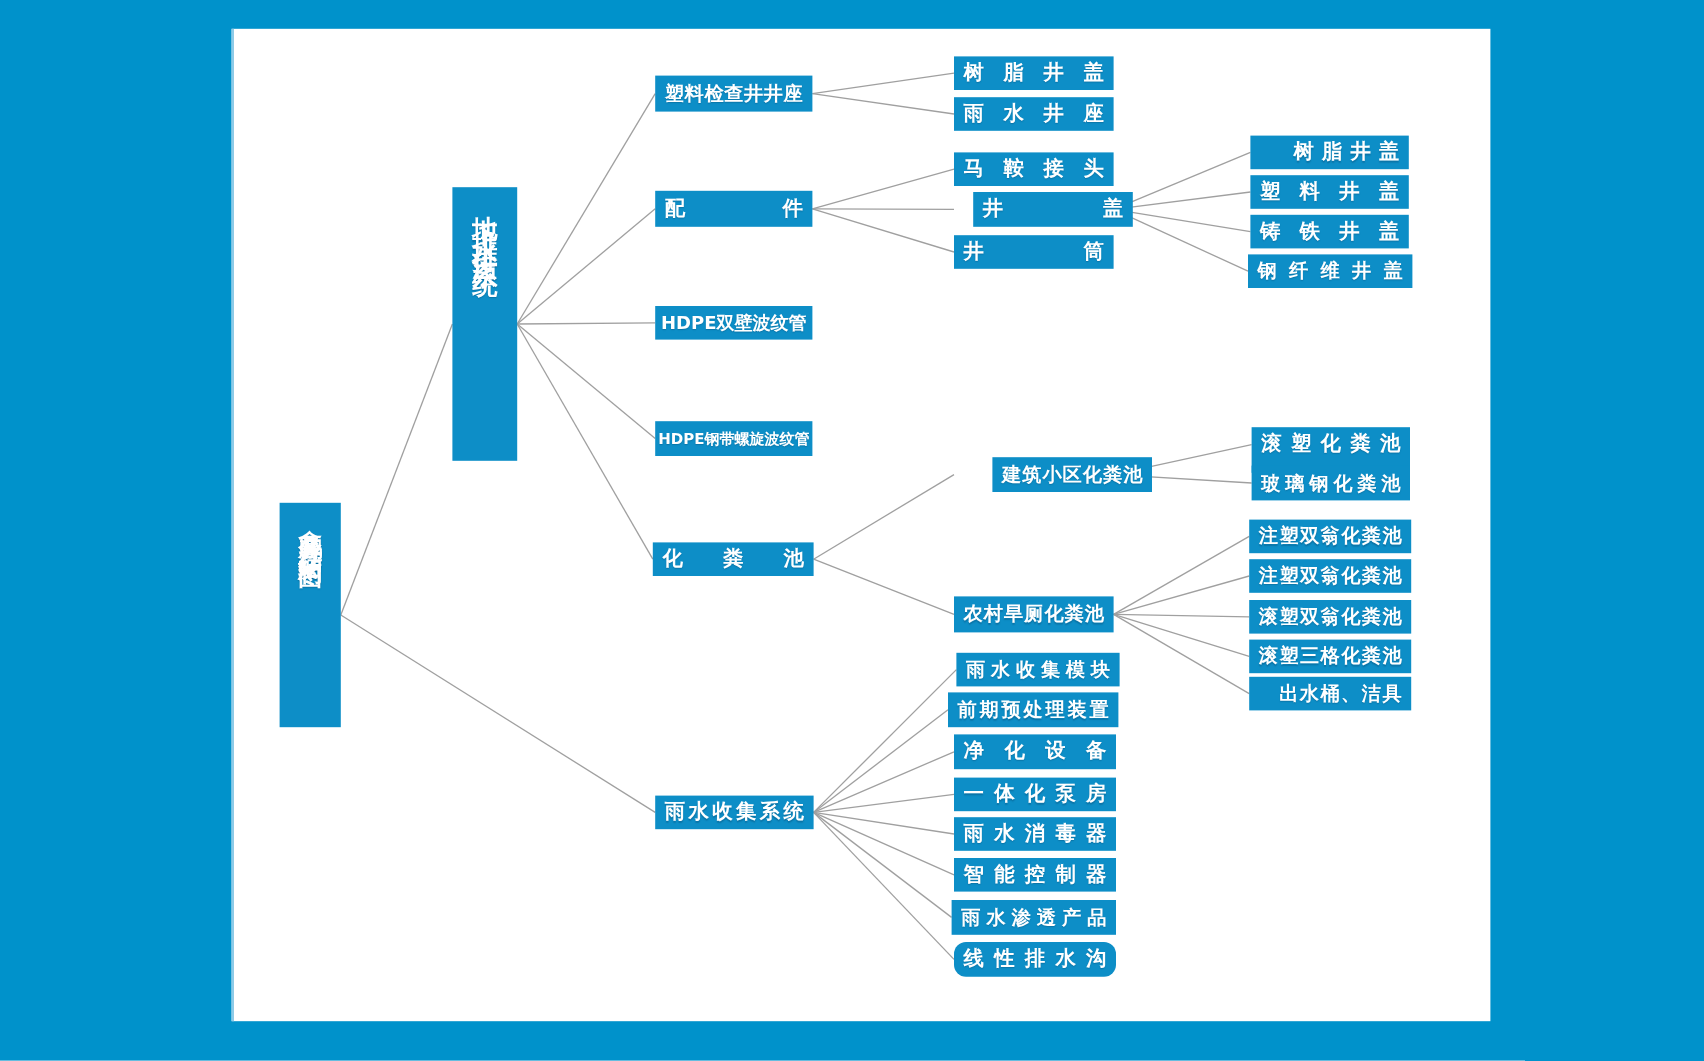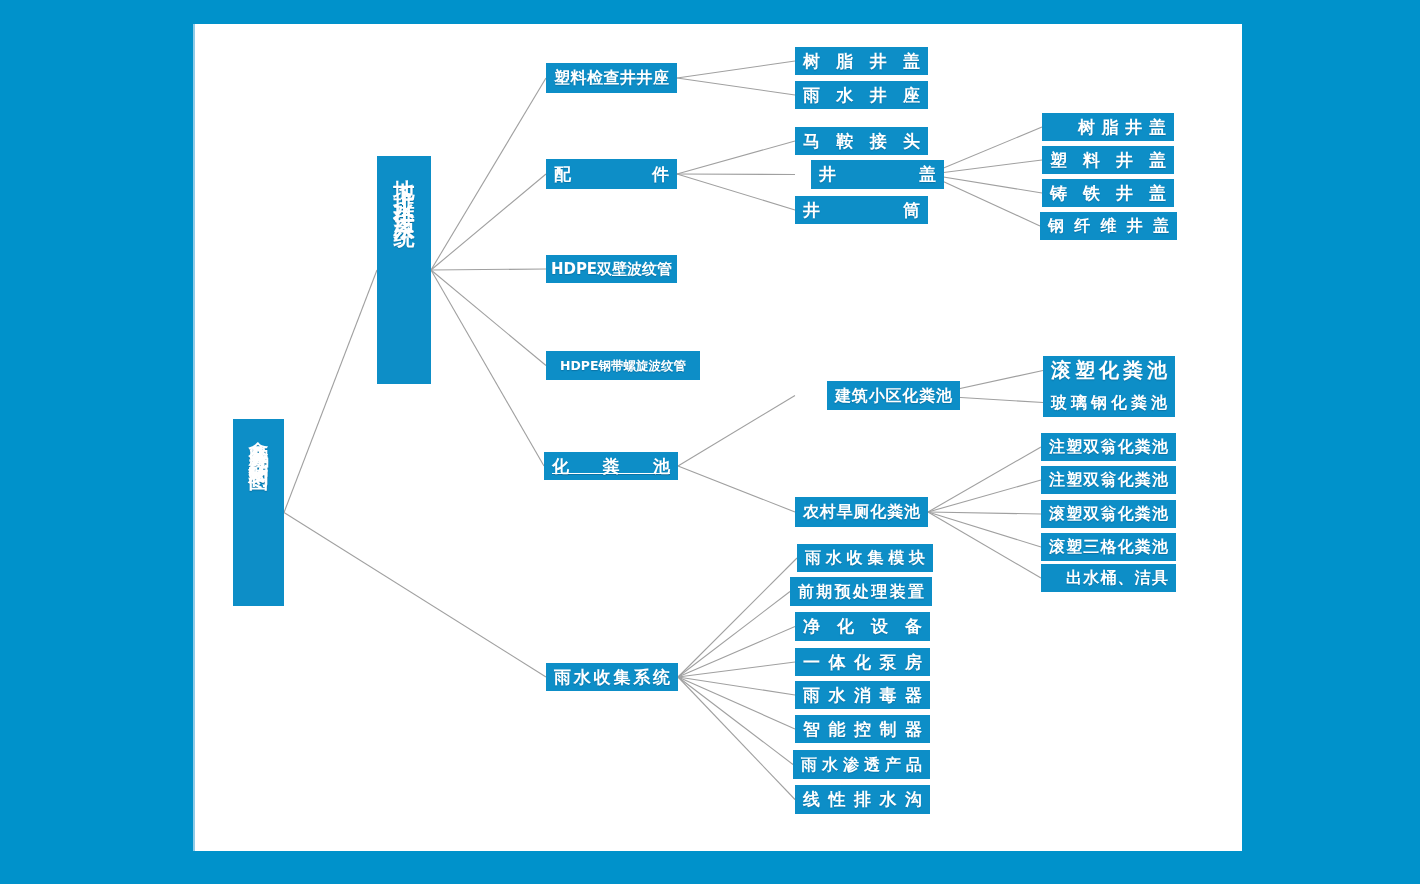--- a/index.html
+++ b/index.html
@@ -104,42 +104,42 @@
         <line x1="483" y1="653" x2="600" y2="705"></line>
         <line x1="483" y1="653" x2="598" y2="740.5"></line>
         <line x1="483" y1="653" x2="600" y2="775.5"></line>
       </svg>
   <div class="node vert" style="left: 38px; top: 395px; width: 51px; height: 187px; font-size: 20px; line-height: 51px; letter-spacing: 5px;">鑫鹏产品结构图</div>
       <div class="node vert" style="left: 182px; top: 132px; width: 54px; height: 228px; font-size: 21px; line-height: 54px; letter-spacing: 6.5px;">地下排水排污系统</div>
       <div class="node" style="left: 351px; top: 639px; width: 132px; height: 28px; font-size: 17px; line-height: 28px;">雨水收集系统</div>
       <div class="node" style="left: 351px; top: 39px; width: 131px; height: 30px; font-size: 16px; line-height: 30px;">塑料检查井井座</div>
       <div class="node" style="left: 351px; top: 135px; width: 131px; height: 30px; font-size: 17px; line-height: 30px;">配件</div>
       <div class="node nojust" style="left: 351px; top: 231px; width: 131px; height: 28px; font-size: 15px; line-height: 28px; text-align: center;">HDPE双壁波纹管</div>
-      <div class="node nojust" style="left: 351px; top: 327px; width: 154px; height: 29px; font-size: 12.5px; line-height: 29px;">HDPE钢带螺旋波纹管</div>
-      <div class="node" style="left: 349px; top: 428px; width: 134px; height: 28px; font-size: 17px; line-height: 28px; text-decoration: underline;">化粪池</div>
+      <div class="node nojust" style="left: 351px; top: 327px; width: 131px; height: 29px; font-size: 12.5px; line-height: 29px;">HDPE钢带螺旋波纹管</div>
+      <div class="node" style="left: 349px; top: 428px; width: 134px; height: 28px; font-size: 17px; line-height: 28px;">化粪池</div>
       <div class="node" style="left: 600px; top: 23px; width: 133px; height: 28px; font-size: 17px; line-height: 28px;">树脂井盖</div>
       <div class="node" style="left: 600px; top: 57px; width: 133px; height: 28px; font-size: 17px; line-height: 28px;">雨水井座</div>
       <div class="node" style="left: 600px; top: 103px; width: 133px; height: 28px; font-size: 17px; line-height: 28px;">马鞍接头</div>
       <div class="node" style="left: 600px; top: 136px; width: 133px; height: 29px; font-size: 17px; line-height: 29px; margin-left: 16px;">井盖</div>
       <div class="node" style="left: 600px; top: 172px; width: 133px; height: 28px; font-size: 17px; line-height: 28px;">井筒</div>
       <div class="node" style="left: 847px; top: 89px; width: 132px; height: 28px; font-size: 17px; line-height: 28px; padding-left: 36px;">树脂井盖</div>
       <div class="node" style="left: 847px; top: 122px; width: 132px; height: 28px; font-size: 17px; line-height: 28px;">塑料井盖</div>
       <div class="node" style="left: 847px; top: 155px; width: 132px; height: 28px; font-size: 17px; line-height: 28px;">铸铁井盖</div>
       <div class="node" style="left: 845px; top: 188px; width: 137px; height: 28px; font-size: 16px; line-height: 28px;">钢纤维井盖</div>
       <div class="node" style="left: 600px; top: 357px; width: 133px; height: 29px; font-size: 16px; line-height: 29px; margin-left: 32px;">建筑小区化粪池</div>
       <div class="node" style="left: 600px; top: 473px; width: 133px; height: 30px; font-size: 16px; line-height: 30px;">农村旱厕化粪池</div>
-      <div class="node" style="left: 848px; top: 332px; width: 132px; height: 38px; font-size: 20px; line-height: 29px;">滚塑化粪池</div>
+      <div class="node" style="left: 848px; top: 332px; width: 132px; height: 38px; font-size: 17px; line-height: 29px;">滚塑化粪池</div>
       <div class="node" style="left: 848px; top: 364px; width: 132px; height: 29px; font-size: 16px; line-height: 29px;">玻璃钢化粪池</div>
       <div class="node" style="left: 846px; top: 409px; width: 135px; height: 28px; font-size: 16px; line-height: 28px;">注塑双翁化粪池</div>
       <div class="node" style="left: 846px; top: 442px; width: 135px; height: 28px; font-size: 16px; line-height: 28px;">注塑双翁化粪池</div>
       <div class="node" style="left: 846px; top: 476px; width: 135px; height: 28px; font-size: 16px; line-height: 28px;">滚塑双翁化粪池</div>
       <div class="node" style="left: 846px; top: 509px; width: 135px; height: 28px; font-size: 16px; line-height: 28px;">滚塑三格化粪池</div>
       <div class="node" style="left: 846px; top: 540px; width: 135px; height: 28px; font-size: 16px; line-height: 28px; padding-left: 25px;">出水桶、洁具</div>
       <div class="node" style="left: 602px; top: 520px; width: 136px; height: 28px; font-size: 16px; line-height: 28px;">雨水收集模块</div>
       <div class="node" style="left: 595px; top: 553px; width: 142px; height: 29px; font-size: 16px; line-height: 29px;">前期预处理装置</div>
       <div class="node" style="left: 600px; top: 588px; width: 135px; height: 29px; font-size: 17px; line-height: 29px;">净化设备</div>
       <div class="node" style="left: 600px; top: 624px; width: 135px; height: 28px; font-size: 17px; line-height: 28px;">一体化泵房</div>
       <div class="node" style="left: 600px; top: 657px; width: 135px; height: 28px; font-size: 17px; line-height: 28px;">雨水消毒器</div>
       <div class="node" style="left: 600px; top: 691px; width: 135px; height: 28px; font-size: 17px; line-height: 28px;">智能控制器</div>
       <div class="node" style="left: 598px; top: 726px; width: 137px; height: 29px; font-size: 16px; line-height: 29px;">雨水渗透产品</div>
-      <div class="node" style="left: 600px; top: 761px; width: 135px; height: 29px; font-size: 17px; line-height: 29px;">线性排水沟</div>
+      <div class="node" style="left: 600px; top: 761px; width: 135px; height: 29px; font-size: 17px; line-height: 29px; border-radius: 10px;">线性排水沟</div>
     </div>
 </div>
 
 </body></html>

